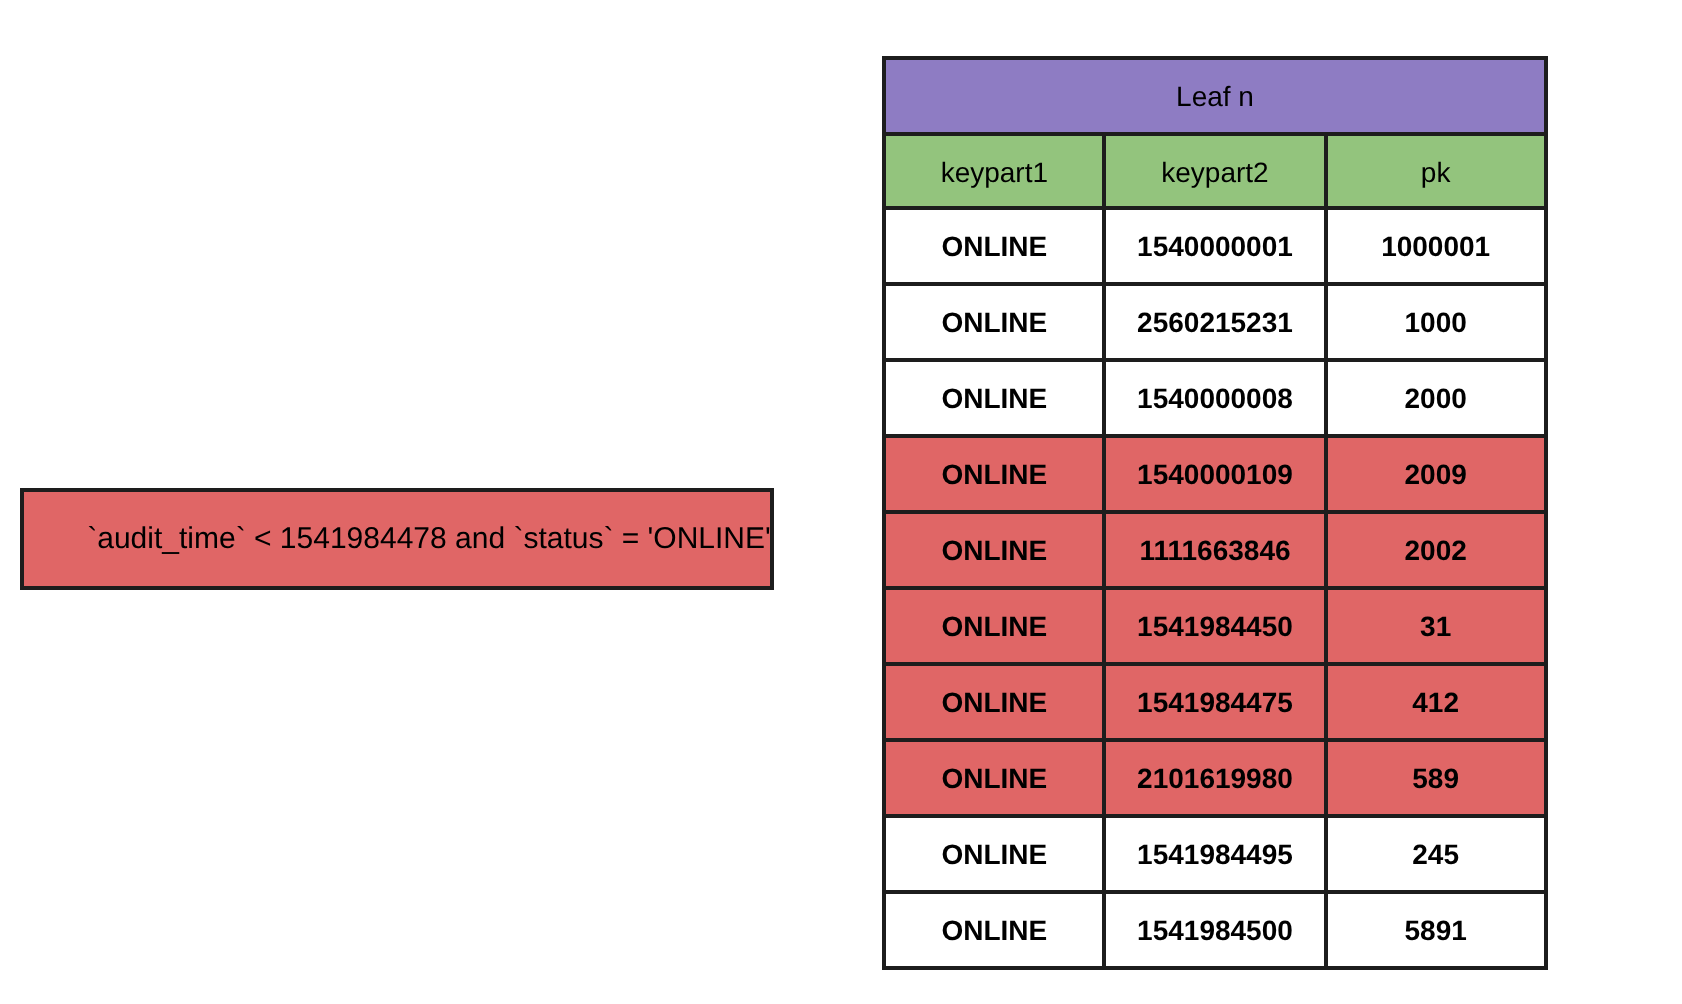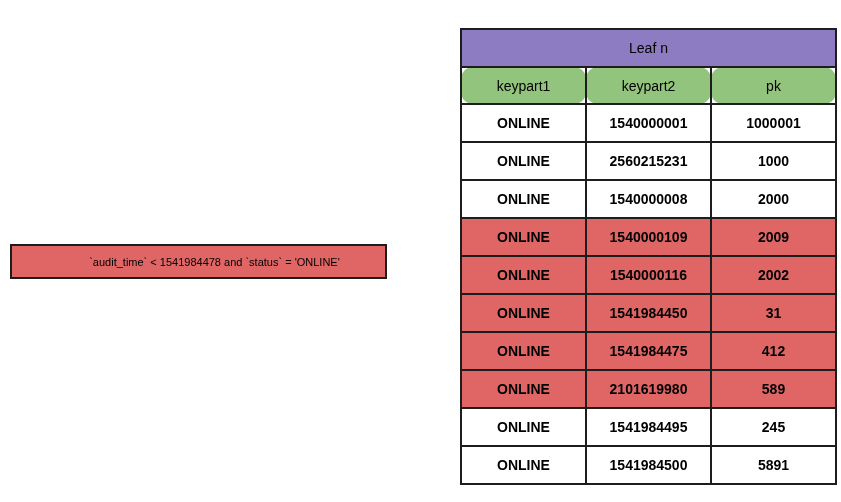--- a/index.html
+++ b/index.html
@@ -18,55 +18,54 @@
     background: #ffffff;
     font-family: "Liberation Sans", sans-serif;
     color: #000000;
     overflow: hidden;
   }
   .condition-box {
     position: absolute;
     left: 10px;
     top: 244px;
     width: 377px;
-    height: 35px;
+    height: 51px;
     background: var(--red);
     border: 2px solid var(--border);
     display: flex;
     align-items: center;
     justify-content: center;
-    font-size: 11px;
+    font-size: 15px;
     white-space: nowrap;
     padding-left: 32px;
   }
   .leaf-table {
     position: absolute;
-    left: 460px;
+    left: 441px;
     top: 28px;
-    width: 377px;
+    width: 333px;
     border-collapse: collapse;
     table-layout: fixed;
     font-size: 14px;
     text-align: center;
   }
   .leaf-table th, .leaf-table td {
     border: 2px solid var(--border);
     padding: 0;
     font-weight: normal;
     text-align: center;
     overflow: hidden;
   }
   .leaf-table .title-row th {
     background: var(--purple);
     height: 38px;
   }
   .leaf-table .header-row th {
     background: var(--green);
     height: 37px;
-    border-radius: 12px;
   }
   .leaf-table tbody td {
     background: var(--white);
     height: 38px;
     font-weight: bold;
   }
   .leaf-table tbody tr.hl td {
     background: var(--red);
   }
   .col-1 { width: 127px; }
@@ -109,21 +108,21 @@
           <td>1540000008</td>
           <td>2000</td>
         </tr>
         <tr class="hl">
           <td>ONLINE</td>
           <td>1540000109</td>
           <td>2009</td>
         </tr>
         <tr class="hl">
           <td>ONLINE</td>
-          <td>1540000116</td>
+          <td>1111663846</td>
           <td>2002</td>
         </tr>
         <tr class="hl">
           <td>ONLINE</td>
           <td>1541984450</td>
           <td>31</td>
         </tr>
         <tr class="hl">
           <td>ONLINE</td>
           <td>1541984475</td>

